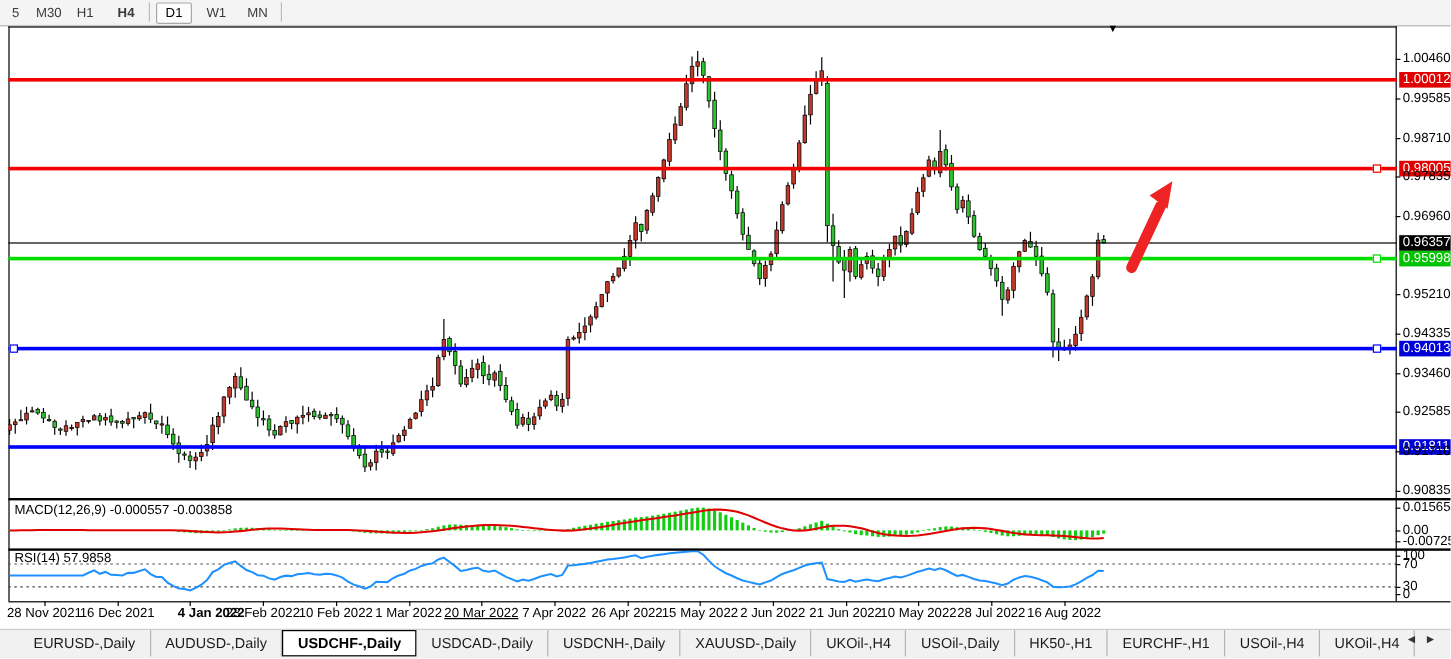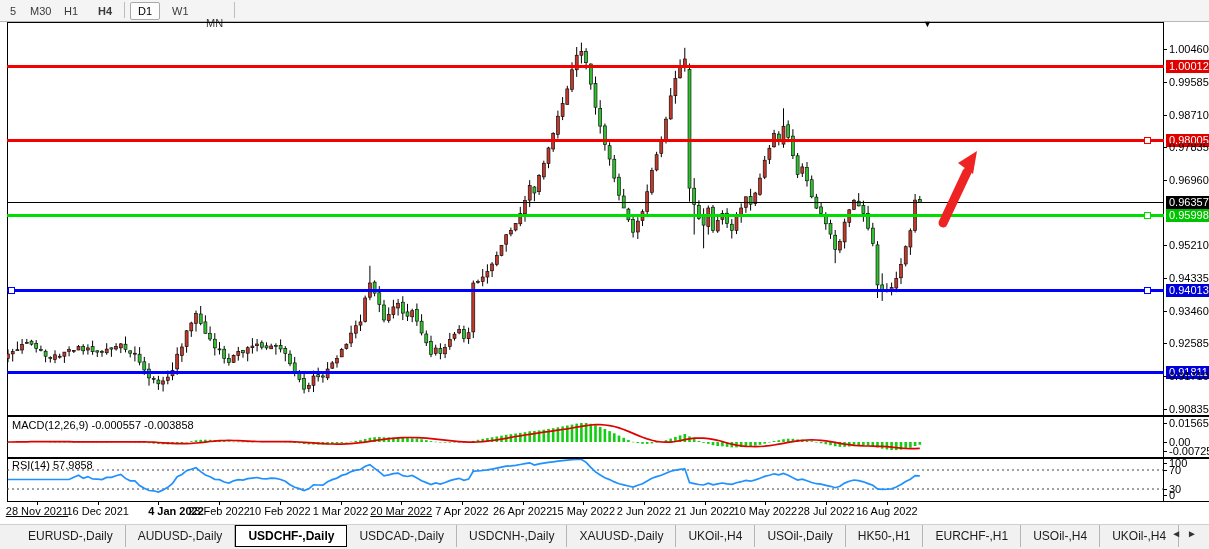--- a/index.html
+++ b/index.html
@@ -39,21 +39,21 @@
 
 <div id="root">
 
   <div id="toolbar">
       <div class="tfbtn" style="left: 2px;">5</div>
       <div class="tfbtn" style="left: 22px;">M30</div>
       <div class="tfbtn" style="left: 56px;">H1</div>
       <div class="tfbtn" style="left: 90px; font-weight: bold;">H4</div>
       <div class="tfbtn active" style="left: 130px;">D1</div>
       <div class="tfbtn" style="left: 164px;">W1</div>
-      <div class="tfbtn" style="left: 198px; margin-top: 12px;">MN</div>
+      <div class="tfbtn" style="left: 198px;">MN</div>
       <div class="tbsep" style="left: 124px;"></div>
       <div class="tbsep" style="left: 234px;"></div>
     </div>
 
   <div class="frameline" style="left:7px;top:22px;width:1157px;height:1px;"></div>
   <div class="frameline" style="left:7px;top:22px;width:1px;height:479px;"></div>
   <div class="frameline" style="left:1163px;top:22px;width:1px;height:479px;"></div>
   <div class="frameline" style="left:7px;top:415px;width:1202px;height:2px;"></div>
   <div class="frameline" style="left:7px;top:457px;width:1202px;height:2px;"></div>
   <div class="frameline" style="left:7px;top:501px;width:1202px;height:1px;"></div>
@@ -717,21 +717,21 @@
       <div class="tickdash" style="top: 463px;"></div>
       <div class="pricetick" style="top: 457px;">100</div>
       <div class="tickdash" style="top: 470px;"></div>
       <div class="pricetick" style="top: 464px;">70</div>
       <div class="tickdash" style="top: 489px;"></div>
       <div class="pricetick" style="top: 483px;">30</div>
       <div class="tickdash" style="top: 495px;"></div>
       <div class="pricetick" style="top: 489px;">0</div>
     </div>
   <div id="datebar">
-      <div class="datelabel" style="left: 2px; text-decoration: underline;">28 Nov 2021</div>
+      <div class="datelabel" style="left: 2px;">28 Nov 2021</div>
       <div class="datetick" style="left: 37px;"></div>
       <div class="datelabel" style="left: 62.7px;">16 Dec 2021</div>
       <div class="datetick" style="left: 97.7px;"></div>
       <div class="datelabel" style="left: 141px; font-weight: bold;">4 Jan 2022</div>
       <div class="datetick" style="left: 158.4px;"></div>
       <div class="datelabel" style="left: 184.1px;">23 Feb 2022</div>
       <div class="datetick" style="left: 219.1px;"></div>
       <div class="datelabel" style="left: 244.8px;">10 Feb 2022</div>
       <div class="datetick" style="left: 279.8px;"></div>
       <div class="datelabel" style="left: 305.5px;">1 Mar 2022</div>

